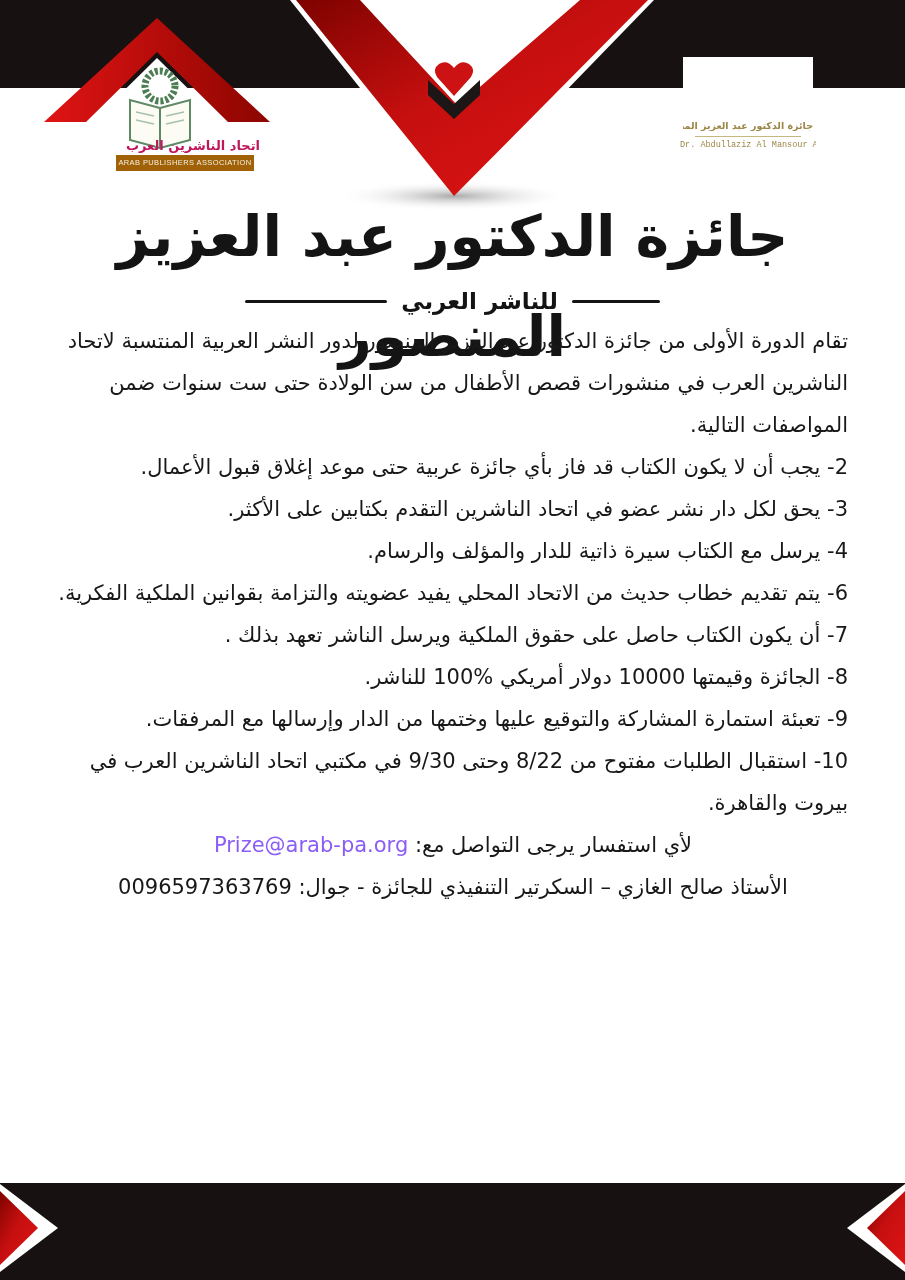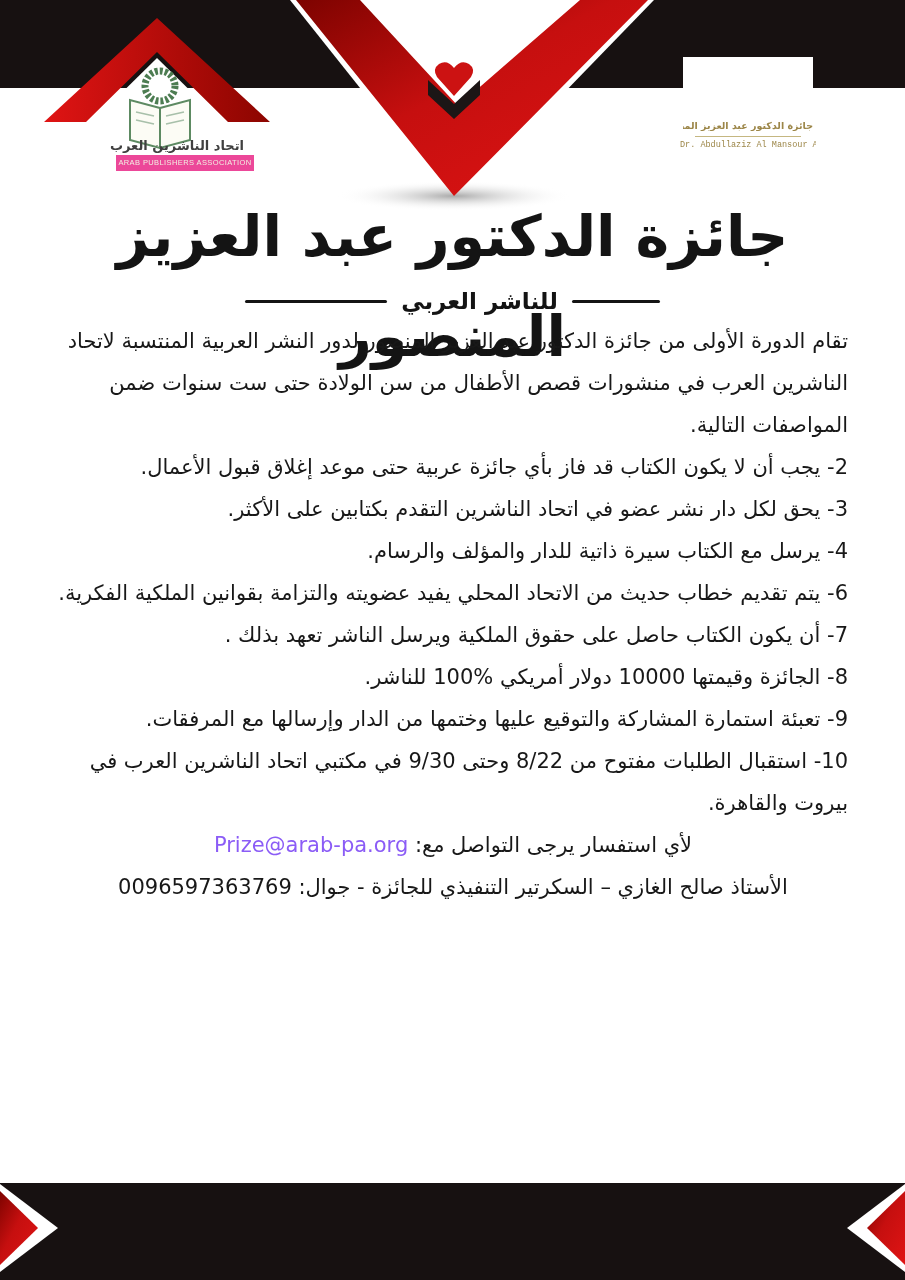--- a/index.html
+++ b/index.html
@@ -5,25 +5,25 @@
   html,body{margin:0;padding:0;background:#e8e8e8;}
   #page{
     position:relative;width:905px;height:1280px;margin:0 auto;
     background:#ffffff;overflow:hidden;
     font-family:"DejaVu Sans",sans-serif;
   }
   #deco{position:absolute;left:0;top:0;width:905px;height:1280px;pointer-events:none;}
   .abs{position:absolute;}
   
   .left-logo-ar{
-    left:92px;top:138px;width:170px;text-align:center;
-    color:#404040;font-size:13px;font-weight:bold;direction:rtl;
+    left:108px;top:138px;width:170px;text-align:center;
+    color:#be185d;font-size:13px;font-weight:bold;direction:rtl;
   }
   .left-logo-band{
-    left:116px;top:155px;width:138px;height:16px;background:#ec4899;
+    left:116px;top:155px;width:138px;height:16px;background:#a16207;
     color:#f2efe2;font-size:7.5px;letter-spacing:.4px;line-height:16px;
     text-align:center;font-family:"Liberation Sans",sans-serif;white-space:nowrap;overflow:hidden;
   }
   .right-logo-box{
     left:683px;top:57px;width:130px;height:112px;background:#ffffff;
   }
   .right-logo-ar{
     left:683px;top:120px;width:130px;text-align:center;color:#9c8648;
     font-size:9.5px;font-weight:bold;direction:rtl;white-space:nowrap;overflow:hidden;
   }

